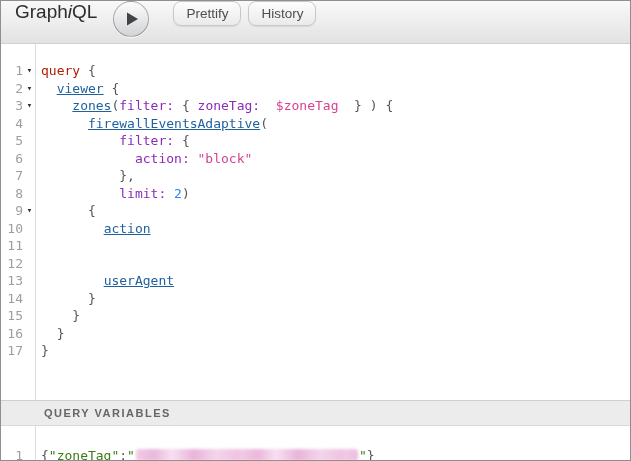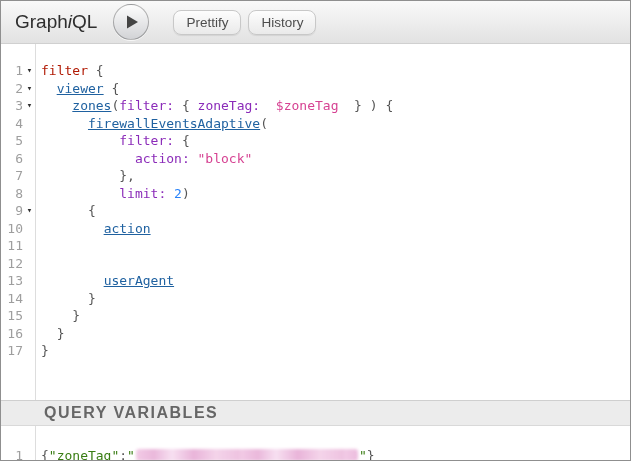--- a/index.html
+++ b/index.html
@@ -4,21 +4,21 @@
 <style>
   html,body{margin:0;padding:0;background:#fff;}
   .window{
     width:631px;height:461px;box-sizing:border-box;
     border:1px solid #8f8f8f;background:#fff;
     font-family:"Liberation Sans","DejaVu Sans",sans-serif;
     display:flex;flex-direction:column;overflow:hidden;
   }
   
   .topbar{
-    height:42px;flex:none;display:flex;align-items:center;
+    height:42px;flex:none;display:flex;align-items:flex-start;
     padding:0 14px;background:linear-gradient(#f9f9f9,#e2e2e2);
     border-bottom:1px solid var(--c-topbar_border,#d0d0d0);
   }
   .logo{font-size:19px;color:#2e2e2e;margin-right:16px;cursor:default;white-space:nowrap;}
   .logo em{font-style:italic;}
   .execute-btn{
     width:36px;height:36px;border-radius:50%;
     background:linear-gradient(#fdfdfd,#d2d3d6);
     border:1px solid rgba(0,0,0,0.28);
     box-shadow:0 1px 0 rgba(255,255,255,.7);
@@ -64,21 +64,21 @@
     border-radius:3px;margin:0 1px;
     background:repeating-linear-gradient(90deg,
       #f2cbe6 0px,#eab8db 18px,#f7e0f1 36px,#e9b4d9 58px,#f4d4ea 80px,#eec2e0 104px);
     filter:blur(1.6px);
   }
   
   .variables-title{
     flex:none;height:26px;box-sizing:border-box;
     display:flex;align-items:center;padding-left:43px;
     background:#ececec;border-top:1px solid #cfcfcf;border-bottom:1px solid #d9d9d9;
-    font-size:16px;font-weight:bold;letter-spacing:1.5px;color:#666;
+    font-size:11px;font-weight:bold;letter-spacing:1.5px;color:#666;
     user-select:none;cursor:row-resize;
   }
   .variables-editor{flex:1;padding-top:21px;overflow:hidden;}
 </style>
 </head>
 <body>
 
 <div class="window">
 
   <div class="topbar">
@@ -88,21 +88,21 @@
           <path d="M3 1.5 L14 8 L3 14.5 z" fill="#444"></path>
         </svg>
     </button>
     <button class="toolbar-button">Prettify</button>
     <button class="toolbar-button">History</button>
   </div>
 
   <div class="editor query-editor" id="query-editor">
     <div class="gutter-bg"></div>
     <div id="query-lines">
-        <div class="line"><span class="ln">1</span><span class="fold">▾</span><span class="code"><span class="tk-kw">filter</span><span class="tk-pun"> {</span></span></div>
+        <div class="line"><span class="ln">1</span><span class="fold">▾</span><span class="code"><span class="tk-kw">query</span><span class="tk-pun"> {</span></span></div>
         <div class="line"><span class="ln">2</span><span class="fold">▾</span><span class="code"><span>  </span><span class="tk-fld">viewer</span><span class="tk-pun"> {</span></span></div>
         <div class="line"><span class="ln">3</span><span class="fold">▾</span><span class="code"><span>    </span><span class="tk-fld">zones</span><span class="tk-pun">(</span><span class="tk-arg">filter:</span><span class="tk-pun"> { </span><span class="tk-arg">zoneTag:</span><span>  </span><span class="tk-var">$zoneTag</span><span class="tk-pun">  } ) {</span></span></div>
         <div class="line"><span class="ln">4</span><span class="fold"></span><span class="code"><span>      </span><span class="tk-fld">firewallEventsAdaptive</span><span class="tk-pun">(</span></span></div>
         <div class="line"><span class="ln">5</span><span class="fold"></span><span class="code"><span>          </span><span class="tk-arg">filter:</span><span class="tk-pun"> {</span></span></div>
         <div class="line"><span class="ln">6</span><span class="fold"></span><span class="code"><span>            </span><span class="tk-arg">action:</span><span> </span><span class="tk-str">"block"</span></span></div>
         <div class="line"><span class="ln">7</span><span class="fold"></span><span class="code"><span>          </span><span class="tk-pun">},</span></span></div>
         <div class="line"><span class="ln">8</span><span class="fold"></span><span class="code"><span>          </span><span class="tk-arg">limit:</span><span> </span><span class="tk-num">2</span><span class="tk-pun">)</span></span></div>
         <div class="line"><span class="ln">9</span><span class="fold">▾</span><span class="code"><span>      </span><span class="tk-pun">{</span></span></div>
         <div class="line"><span class="ln">10</span><span class="fold"></span><span class="code"><span>        </span><span class="tk-fld">action</span></span></div>
         <div class="line"><span class="ln">11</span><span class="fold"></span></div>

